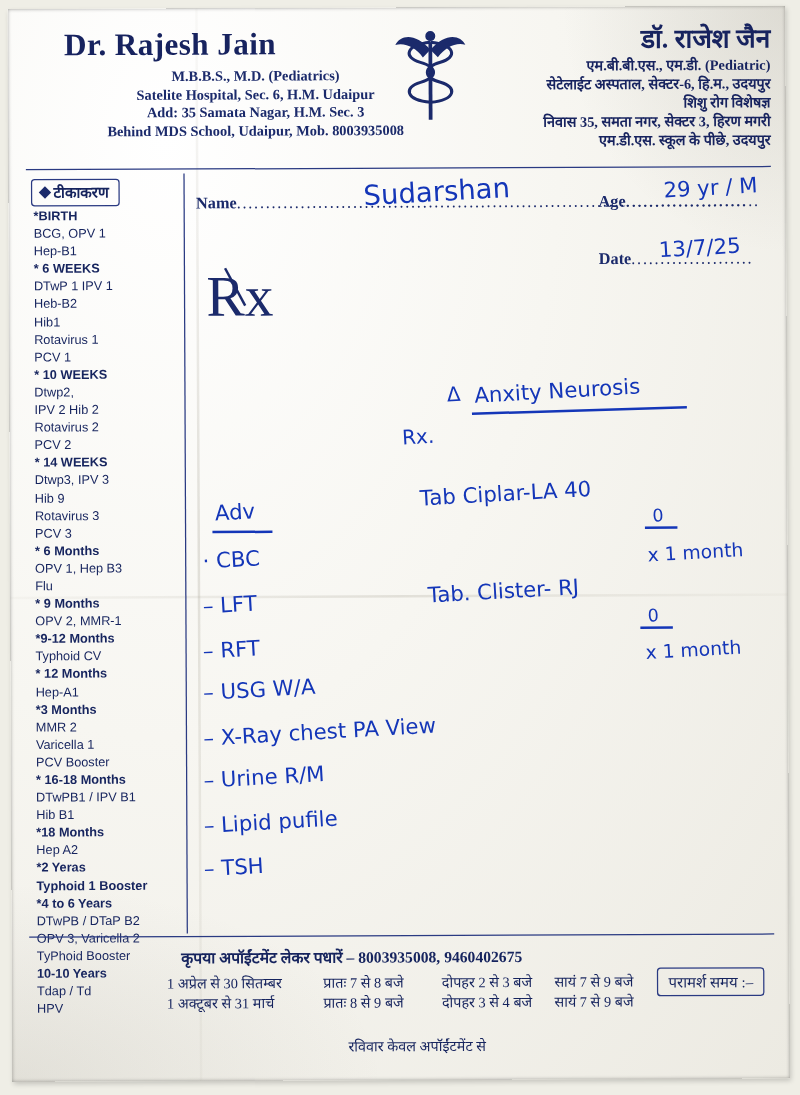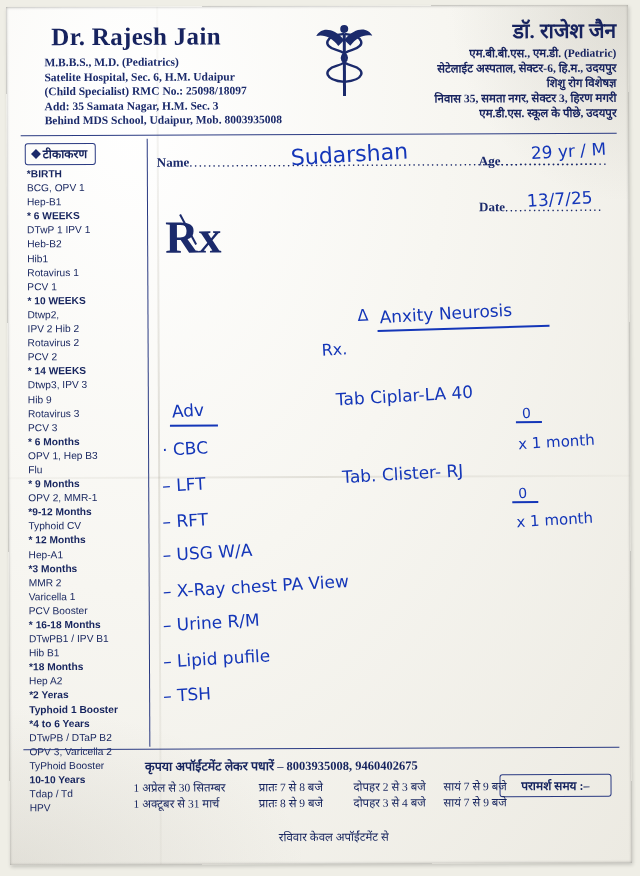--- a/index.html
+++ b/index.html
@@ -57,21 +57,21 @@
     position: absolute; left: 25px; top: 4px;
     font-family: "Liberation Serif", serif;
     font-weight: bold; font-size: 25px; letter-spacing: 0.3px;
     color: #17235f;
   }
   .en-lines {
     position: absolute; left: 18px; top: 36px; width: 320px;
     font-family: "Liberation Serif", serif;
     font-size: 11.5px; line-height: 14.5px; color: #1b2a6b; font-weight: bold;
   }
-  .en-lines div { white-space: nowrap; }
+  .en-lines div { white-space: nowrap; text-align: center; }
   .caduceus {
     position: absolute; left: 288px; top: 2px; width: 60px; height: 80px;
     color: #1b2a6b;
   }
   .hi-block {
     position: absolute; right: 0px; top: 2px; width: 235px; text-align: right;
     color: #17235f;
   }
   .doc-name-hi {
     font-family: "Liberation Serif", serif;
@@ -118,21 +118,21 @@
   }
   .field-line {
     position: absolute;
     font-family: "Liberation Serif", serif;
     font-size: 13px; color: #1b2a6b; font-weight: bold;
   }
   .dots { letter-spacing: 1.4px; font-weight: normal; }
   .rx-symbol {
     position: absolute; left: 16px; top: 72px;
     font-family: "Liberation Serif", serif;
-    font-size: 46px; color: #1b2a6b; font-weight: bold;
+    font-size: 46px; color: #1b2a6b; font-weight: normal;
   }
   .rx-symbol .slash {
     position: absolute; left: 6px; top: 18px; width: 34px; height: 2px;
     background: #1b2a6b; transform: rotate(62deg);
   }
 
   
   .hw {
     position: absolute;
     font-family: "DejaVu Sans", sans-serif;
@@ -151,21 +151,21 @@
     color: #16245e;
     font-family: "Liberation Serif", serif;
   }
   .f-appt {
     position: absolute; left: 8px; top: 8px; width: 500px; text-align: center;
     font-size: 12.5px; font-weight: bold;
   }
   .f-box {
     position: absolute; right: 8px; top: 26px;
     border: 1px solid #2a3a82; border-radius: 3px;
-    padding: 2px 21px; font-size: 12px; font-weight: bold;
+    padding: 2px 8px; font-size: 12px; font-weight: normal;
   }
   .f-tbl {
     position: absolute; left: 110px; top: 30px; width: 400px;
     font-size: 11.5px; line-height: 16px;
   }
   .f-row { display: flex; }
   .f-row .c1 { width: 132px; }
   .f-row .c2 { width: 100px; }
   .f-row .c3 { width: 95px; }
   .f-row .c4 { width: 95px; }
@@ -182,21 +182,20 @@
     <div class="crease v1"></div>
     <div class="crease h1"></div>
     <div class="shade-tr"></div>
     <div class="shade-bl"></div>
 
     <div class="header">
       <div class="doc-name-en">Dr. Rajesh Jain</div>
       <div class="en-lines">
         <div>M.B.B.S., M.D. (Pediatrics)</div>
         <div>Satelite Hospital, Sec. 6, H.M. Udaipur</div>
-        <div>(Child Specialist) RMC No.: 25098/18097</div>
         <div>Add: 35 Samata Nagar, H.M. Sec. 3</div>
         <div>Behind MDS School, Udaipur, Mob. 8003935008</div>
       </div>
 
       <div class="caduceus">
         <svg width="60" height="80" viewBox="0 0 60 80" aria-hidden="true">
           <g stroke="#1b2a6b" fill="#1b2a6b" stroke-width="2">
             <line x1="30" y1="14" x2="30" y2="76" stroke-width="3"></line>
             <circle cx="30" cy="9" r="4" stroke="none"></circle>
             <path d="M30 14 C10 16 8 26 22 30 C36 34 36 42 22 46 C8 50 10 60 30 62" fill="none" stroke-width="2.4"></path>

